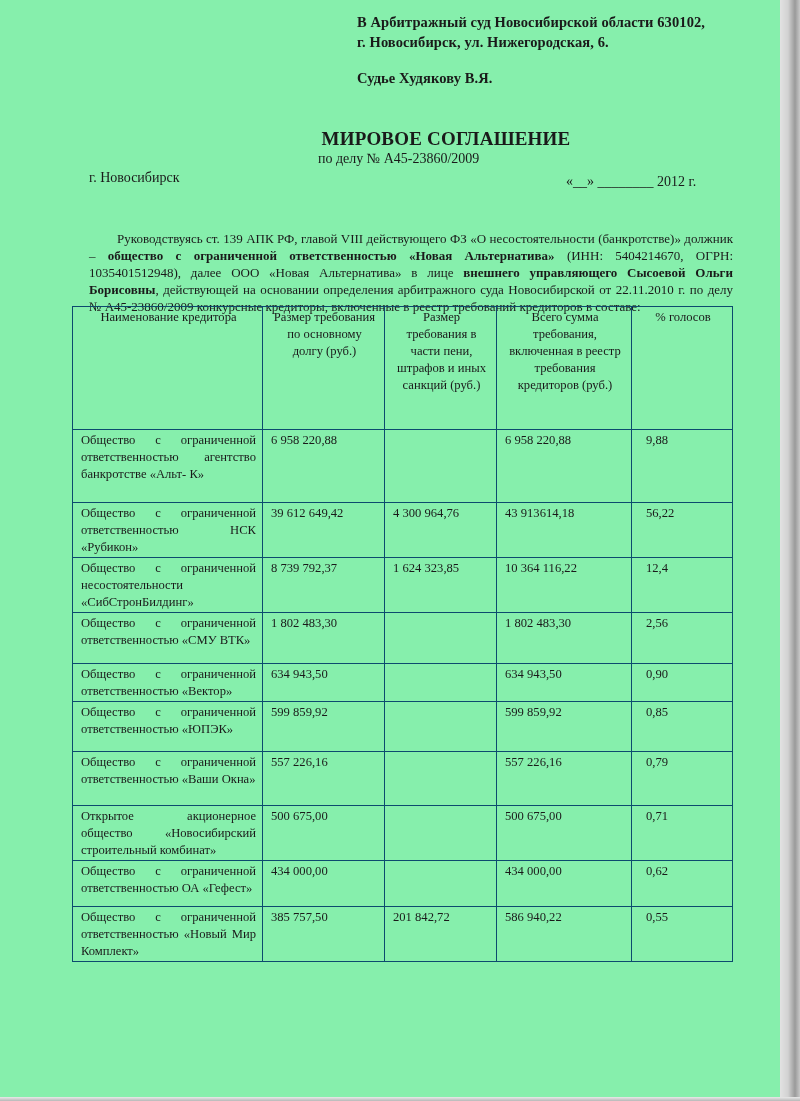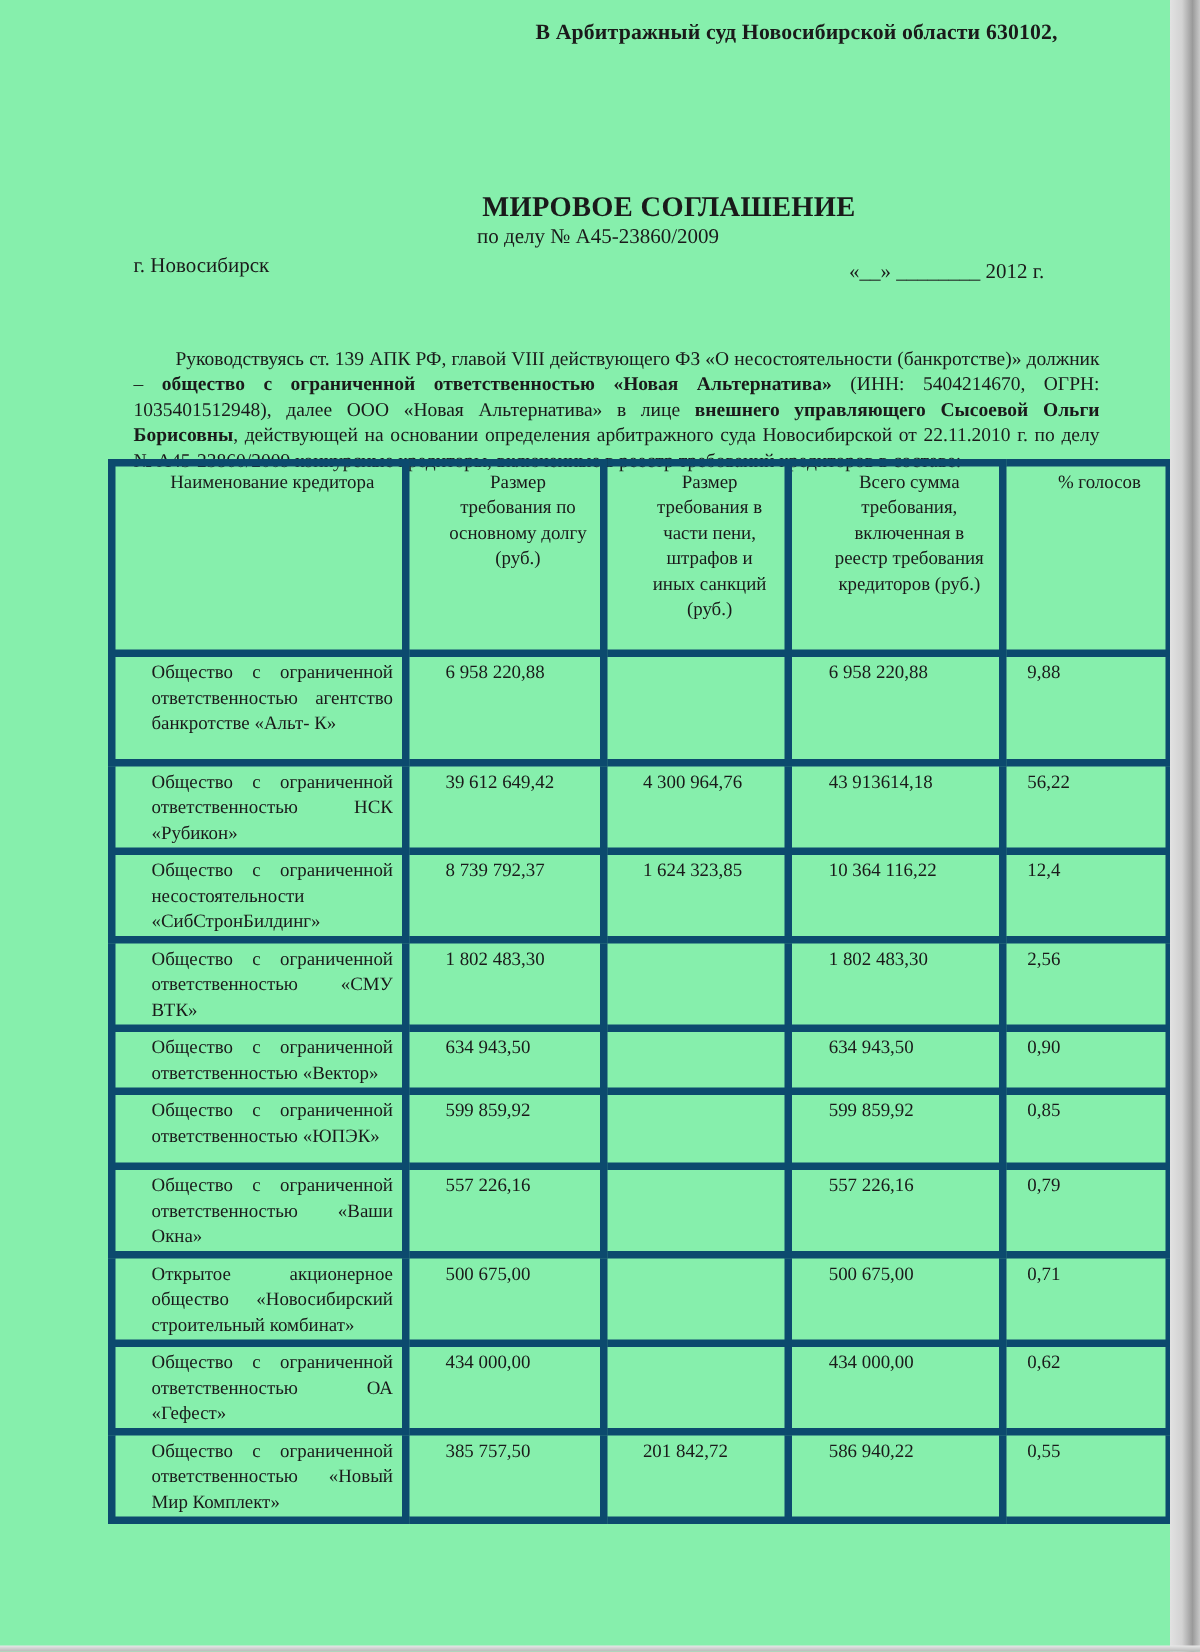--- a/index.html
+++ b/index.html
@@ -94,23 +94,23 @@
     .intro b { font-weight: bold; }
 
     table.creditors {
       position: absolute;
       left: 72px;
       top: 306px;
       border-collapse: collapse;
       font-size: 12.6px;
     }
     table.creditors td, table.creditors th {
-      border: 5px solid #0c4a6e;
+      border: 1px solid #0c4a6e;
       vertical-align: top;
-      padding: 2px 6px 1px 24px;
+      padding: 2px 6px 1px 8px;
       line-height: 17px;
       margin-left: 44px;
     }
     table.creditors th {
       font-weight: normal;
       text-align: center;
       height: 119px;
       padding-top: 2px;
     }
     .col1 { width: 175px; }
@@ -122,20 +122,22 @@
     td.num { padding-top: 3px; }
     td.num.pct { padding-left: 14px; }
   </style>
 </head>
 <body>
 
 <div class="page">
 
   <div class="addressee">
     <div>В Арбитражный суд Новосибирской области 630102,</div>
+    <div>г. Новосибирск, ул. Нижегородская, 6.</div>
+    <div class="judge">Судье Худякову В.Я.</div>
   </div>
 
   <div class="title">
     <span class="main">МИРОВОЕ СОГЛАШЕНИЕ</span>
   </div>
   <div class="case-no">по делу № А45-23860/2009</div>
 
   <div class="city">г. Новосибирск</div>
   <div class="date">«__» ________ 2012 г.</div>
 

